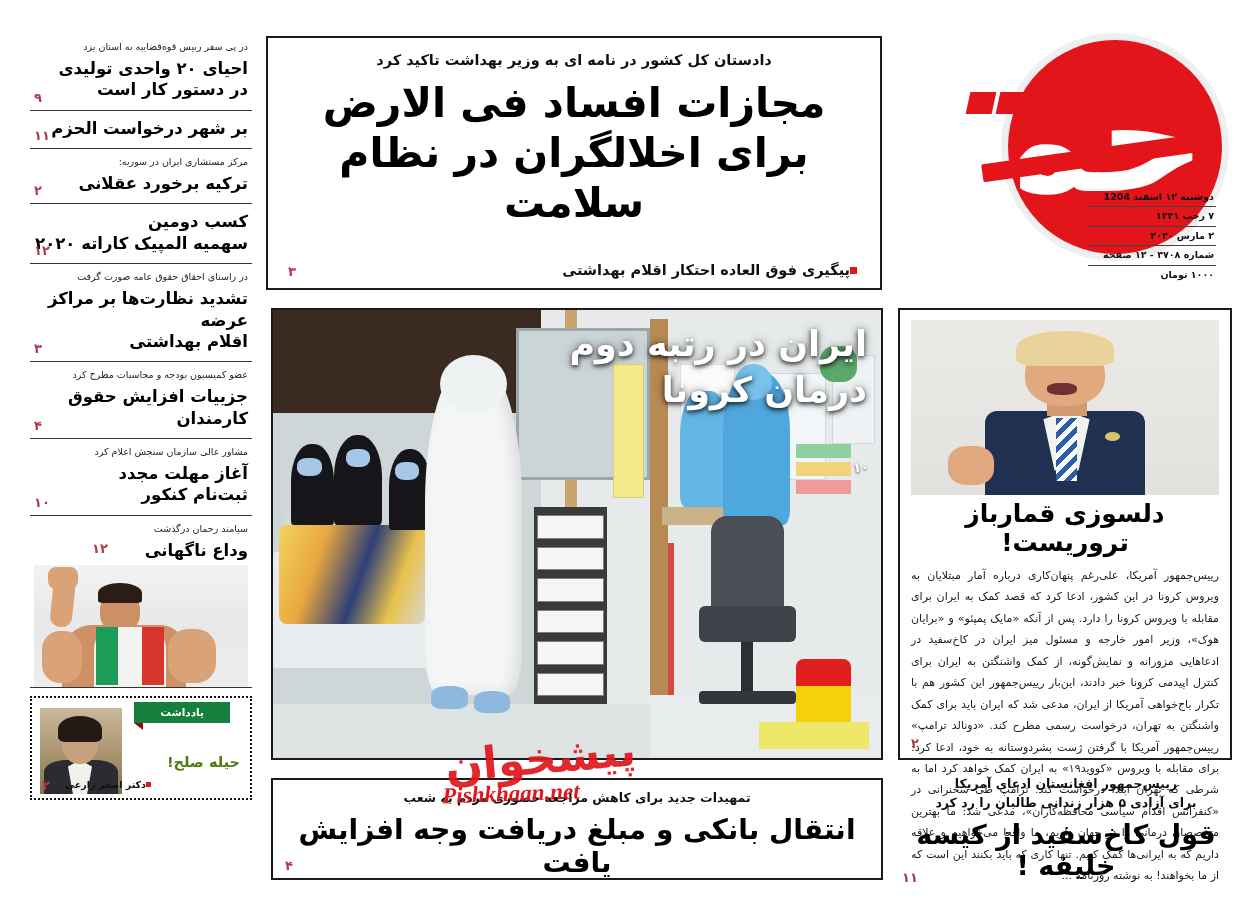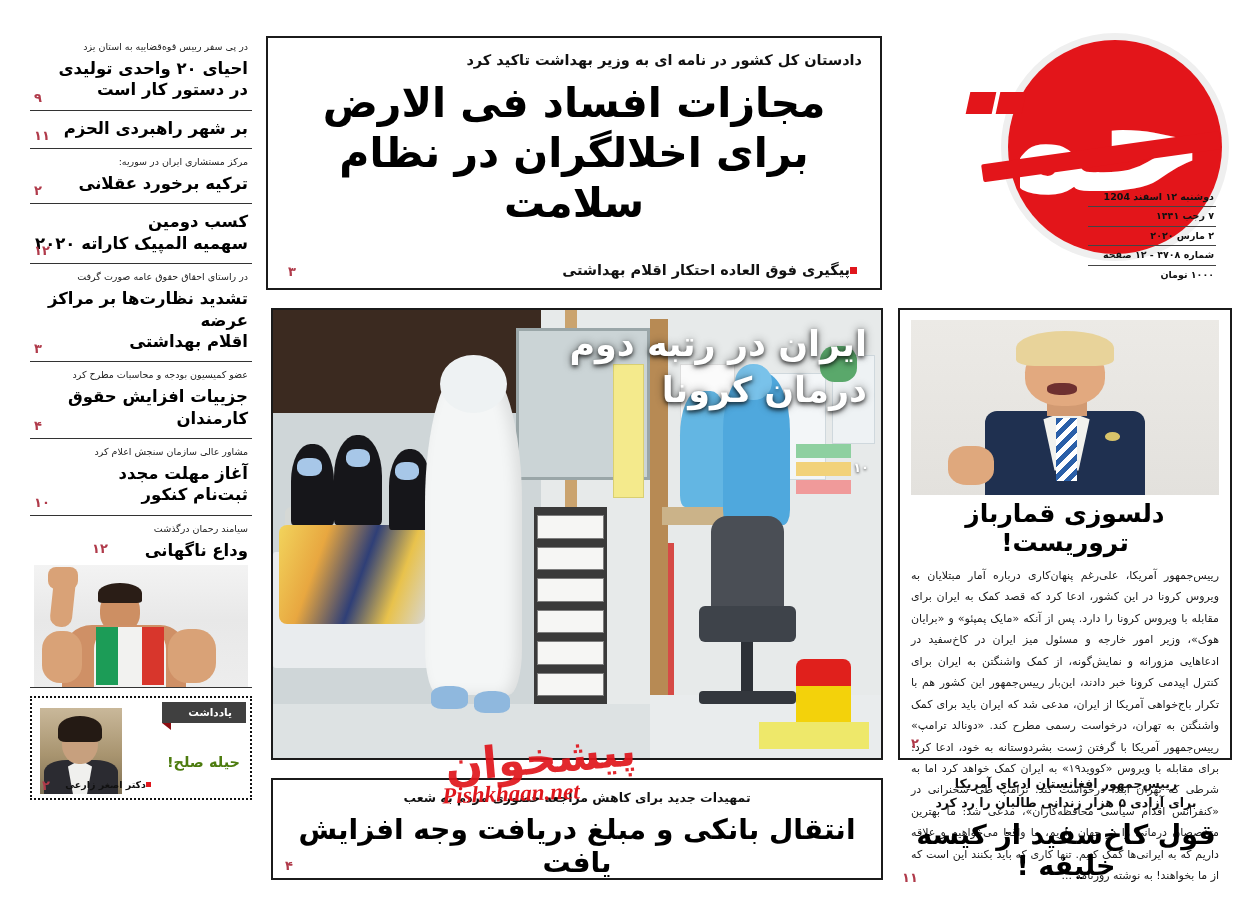--- a/index.html
+++ b/index.html
@@ -38,22 +38,22 @@
   .ath-shirt{position:absolute;}
   .ath-head{position:absolute;background:#cd8f63;border-radius:48% 48% 44% 44%;}
   .ath-hair{position:absolute;background:#2a1d16;border-radius:50% 50% 12% 12%;}
 
   
   .note-box{
     margin-top:8px;border:2px dotted #111;padding:6px;position:relative;
     background:#fff;height:104px;box-sizing:border-box;
   }
   .note-tag{
-    position:absolute;top:4px;right:4px;background:#404040;color:#fff;
-    font-size:10.5px;font-weight:bold;padding:4px 14px 5px 26px;letter-spacing:-0.2px;
+    position:absolute;top:4px;right:20px;background:#15803d;color:#fff;
+    font-size:10.5px;font-weight:bold;padding:4px 26px 5px 26px;letter-spacing:-0.2px;
   }
   .note-tag:after{
     content:"";position:absolute;left:-0px;top:100%;border-left:9px solid transparent;
     border-top:7px solid #8d0e12;
   }
   .note-photo{
     position:absolute;left:8px;top:10px;width:82px;height:86px;overflow:hidden;
     background:linear-gradient(180deg,#c9b89a 0%,#a8946f 55%,#7e7055 100%);
   }
   .np-head{position:absolute;left:22px;top:14px;width:36px;height:42px;background:#c7a07e;border-radius:46%;}
@@ -91,21 +91,21 @@
     padding:3px 2px 4px 2px;border-bottom:1px solid #444;line-height:1.2;
   }
   .date-line:last-child{border-bottom:none;}
 
   
   .lead-box{
     position:absolute;left:266px;top:36px;width:616px;height:254px;
     border:2px solid #1b1b1b;box-sizing:border-box;background:#fff;
     padding:14px 18px 10px 18px;
   }
-  .lead-kicker{font-size:14.5px;font-weight:bold;text-align:right;color:#111;margin-bottom:10px;}
+  .lead-kicker{font-size:14.5px;font-weight:bold;text-align:center;color:#111;margin-bottom:10px;}
   .lead-title{
     font-size:41px;font-weight:bold;text-align:center;color:#000;
     line-height:1.22;letter-spacing:-0.5px;
   }
   .lead-foot{position:absolute;right:18px;bottom:10px;left:18px;}
   .lead-sub{font-size:14.5px;font-weight:bold;text-align:right;color:#111;}
   .lead-sub .sq{display:inline-block;width:7px;height:7px;background:#e0161c;margin-right:5px;vertical-align:1px;}
   .lead-pg{position:absolute;left:20px;bottom:10px;}
 
   
@@ -230,21 +230,21 @@
   <div class="sidebar">
 
     <div class="side-item">
       <div class="side-kicker rtl">در پی سفر رییس قوه‌قضاییه به استان یزد</div>
       <div class="side-title rtl">احیای ۲۰ واحدی تولیدی</div>
       <div class="side-title rtl">در دستور کار است</div>
       <div class="pgnum side-pg">۹</div>
     </div>
 
     <div class="side-item">
-      <div class="side-title rtl">بر شهر راهبردی الحزم</div>
+      <div class="side-title rtl">بر شهر درخواست الحزم</div>
       <div class="pgnum side-pg">۱۱</div>
     </div>
 
     <div class="side-item">
       <div class="side-kicker rtl">مرکز مستشاری ایران در سوریه:</div>
       <div class="side-title rtl">ترکیه برخورد عقلانی</div>
       <div class="pgnum side-pg">۲</div>
     </div>
 
     <div class="side-item">

